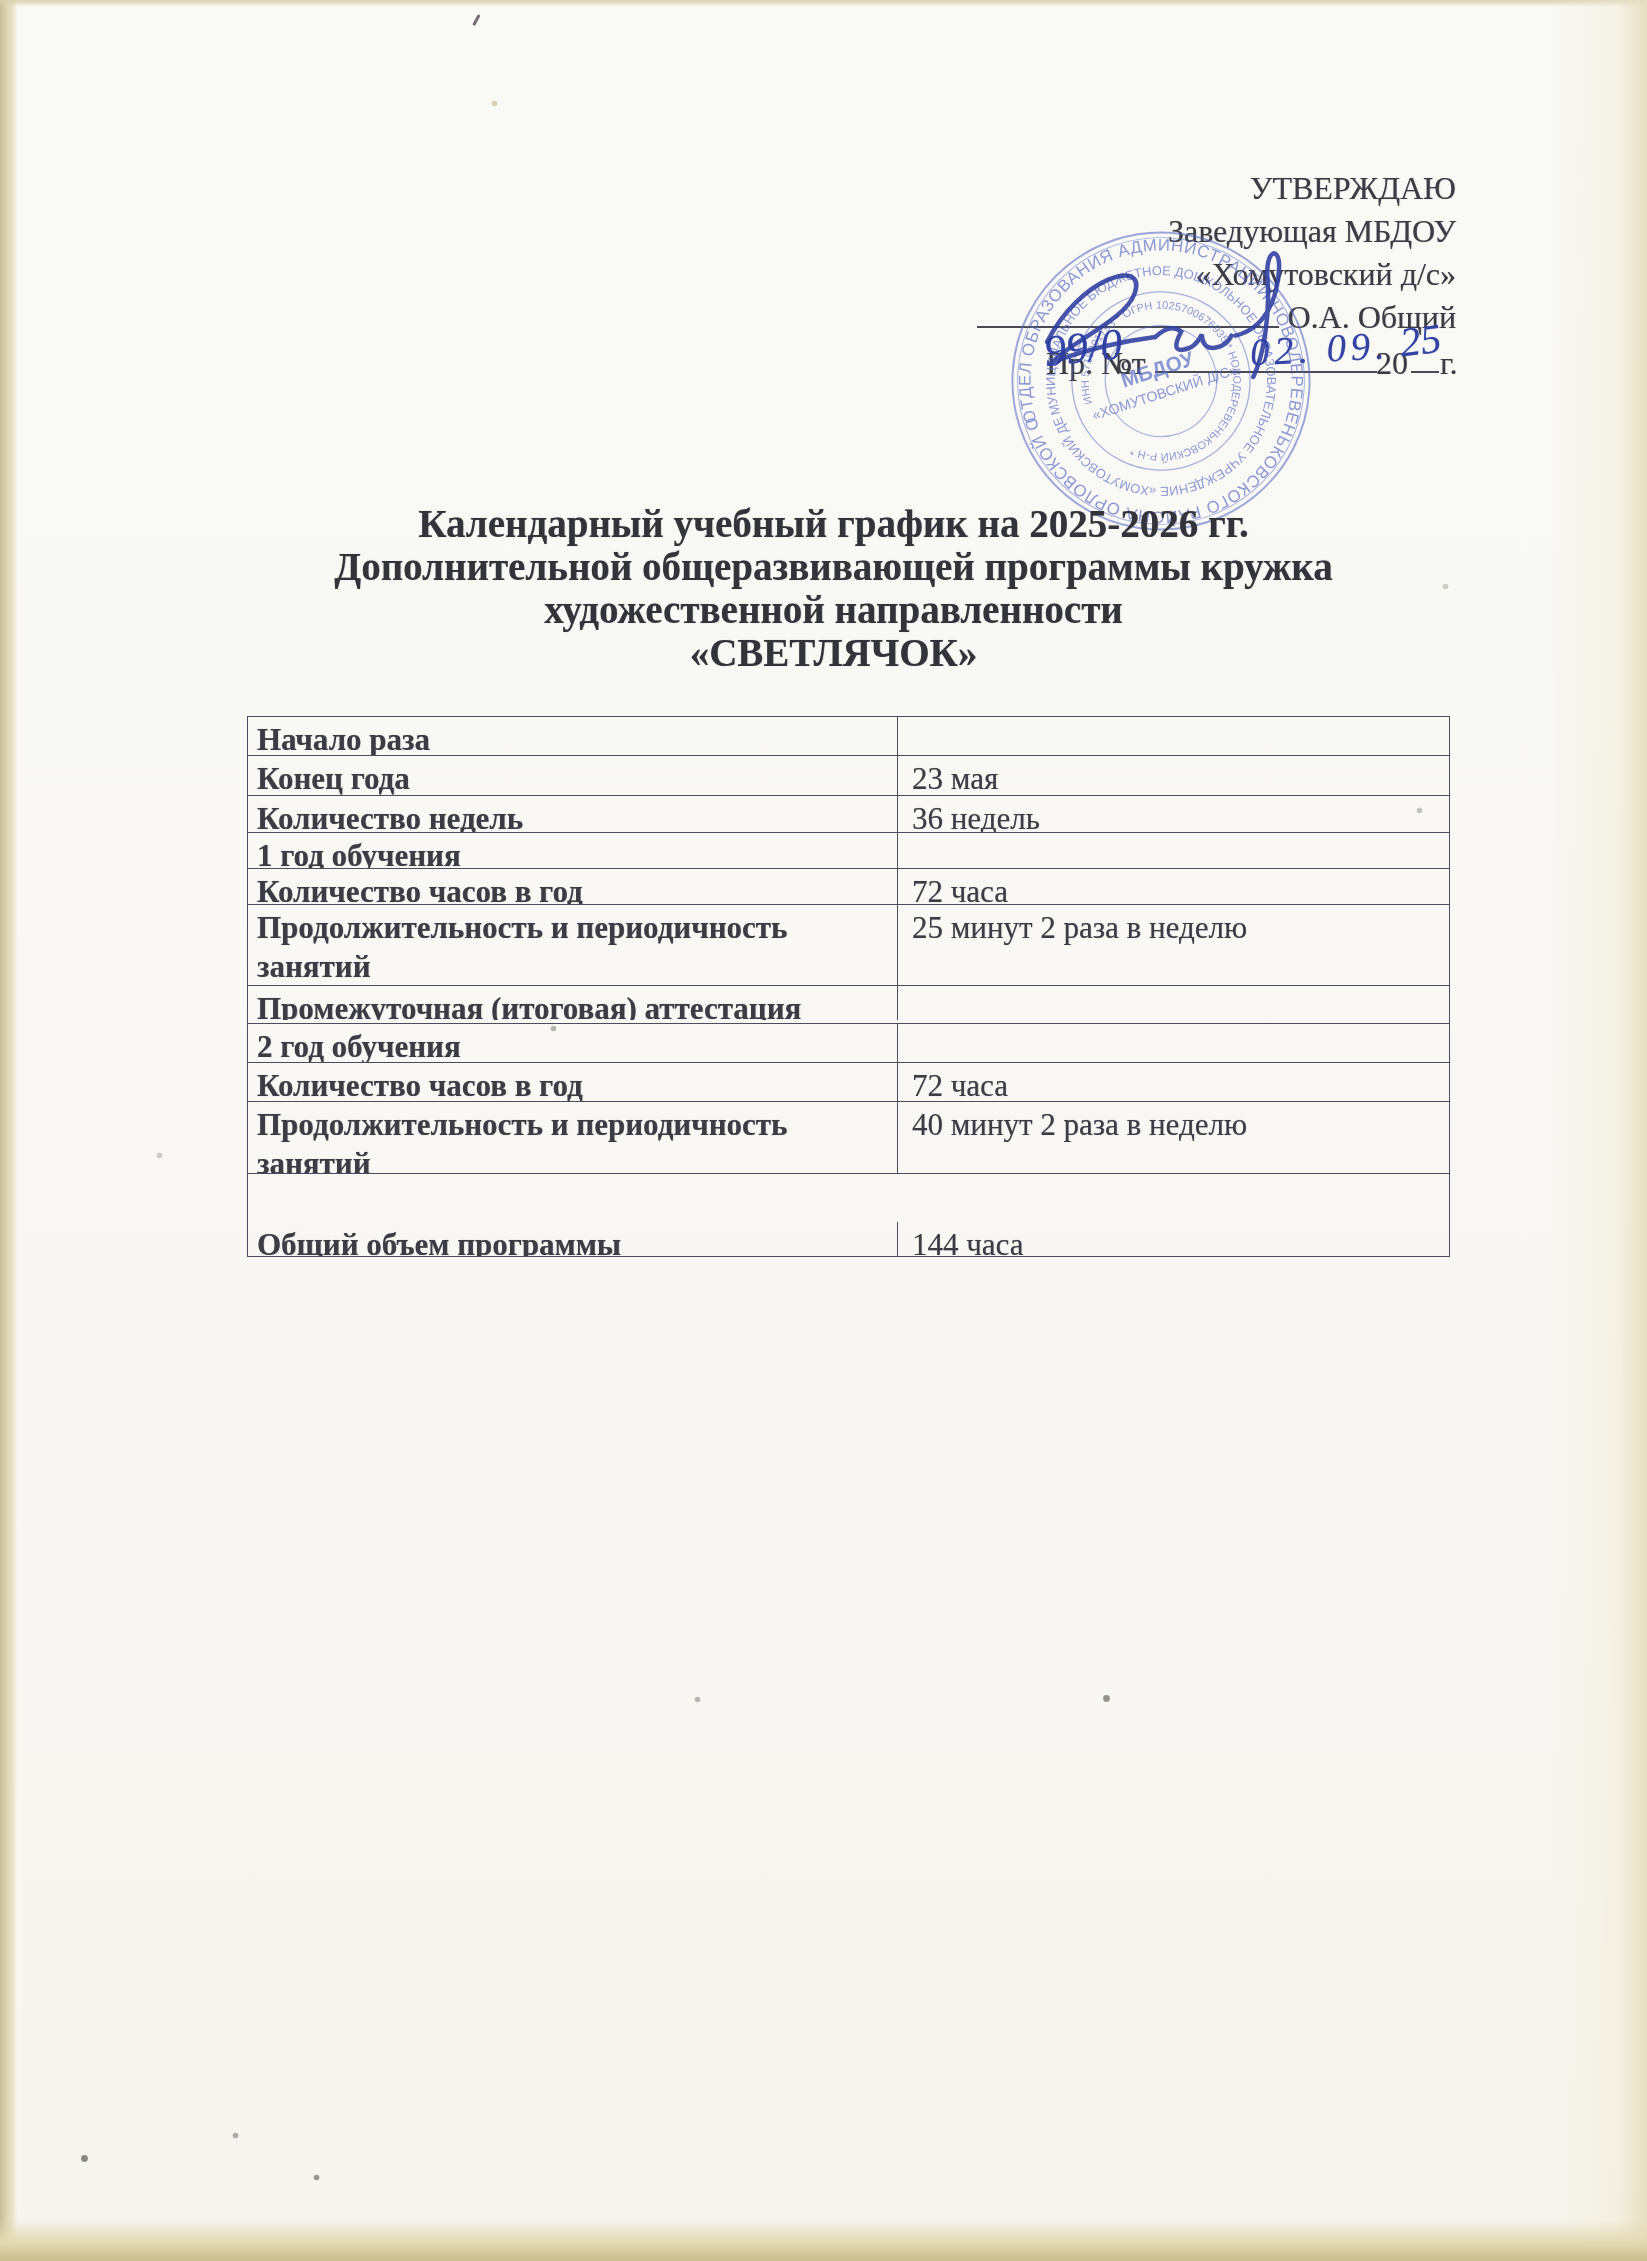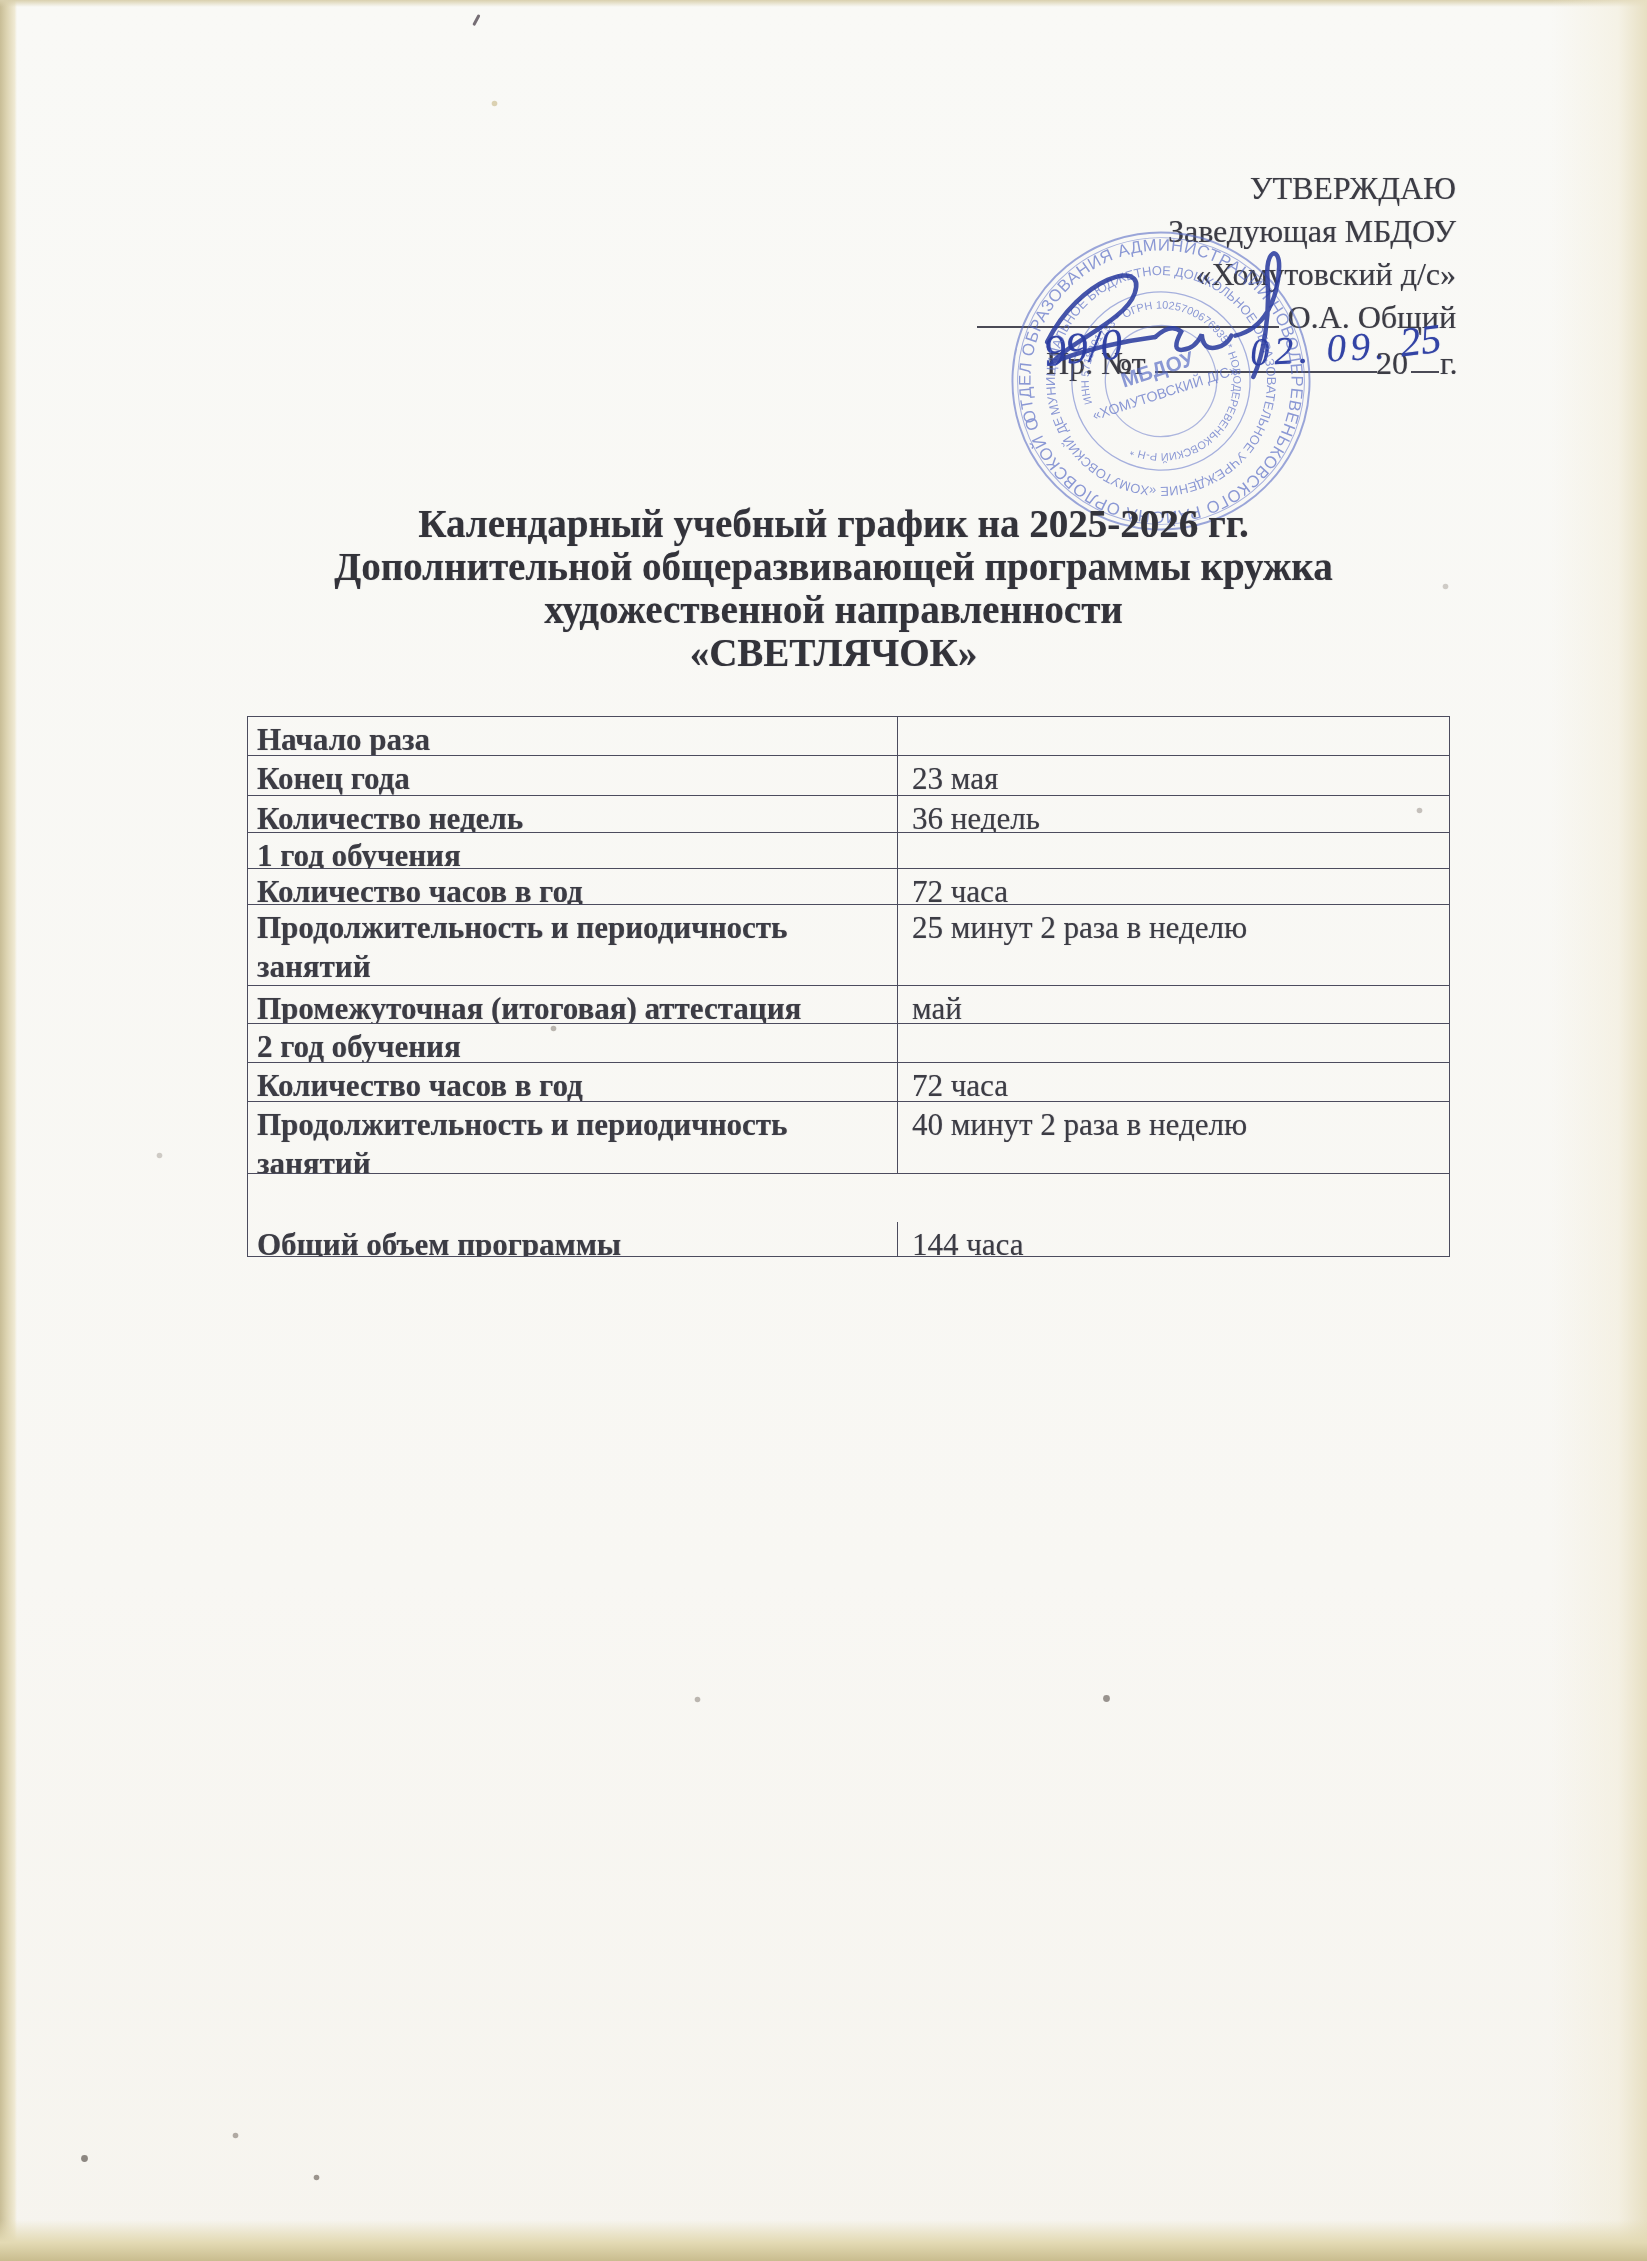--- a/index.html
+++ b/index.html
@@ -162,21 +162,21 @@
         <div class="t-cell t-value"></div>
       </div>
       <div class="t-row" style="height: 36px;">
         <div class="t-cell t-label">Количество часов в год</div>
         <div class="t-cell t-value">72 часа</div>
       </div>
       <div class="t-row" style="height: 81px;">
         <div class="t-cell t-label">Продолжительность и периодичность занятий</div>
         <div class="t-cell t-value">25 минут 2 раза в неделю</div>
       </div>
-      <div class="t-row" style="height: 38px;">
+      <div class="t-row" style="height: 38px; flex-direction: column;">
         <div class="t-cell t-label">Промежуточная (итоговая) аттестация</div>
         <div class="t-cell t-value">май</div>
       </div>
       <div class="t-row" style="height: 39px;">
         <div class="t-cell t-label">2 год обучения</div>
         <div class="t-cell t-value"></div>
       </div>
       <div class="t-row" style="height: 39px;">
         <div class="t-cell t-label">Количество часов в год</div>
         <div class="t-cell t-value">72 часа</div>

